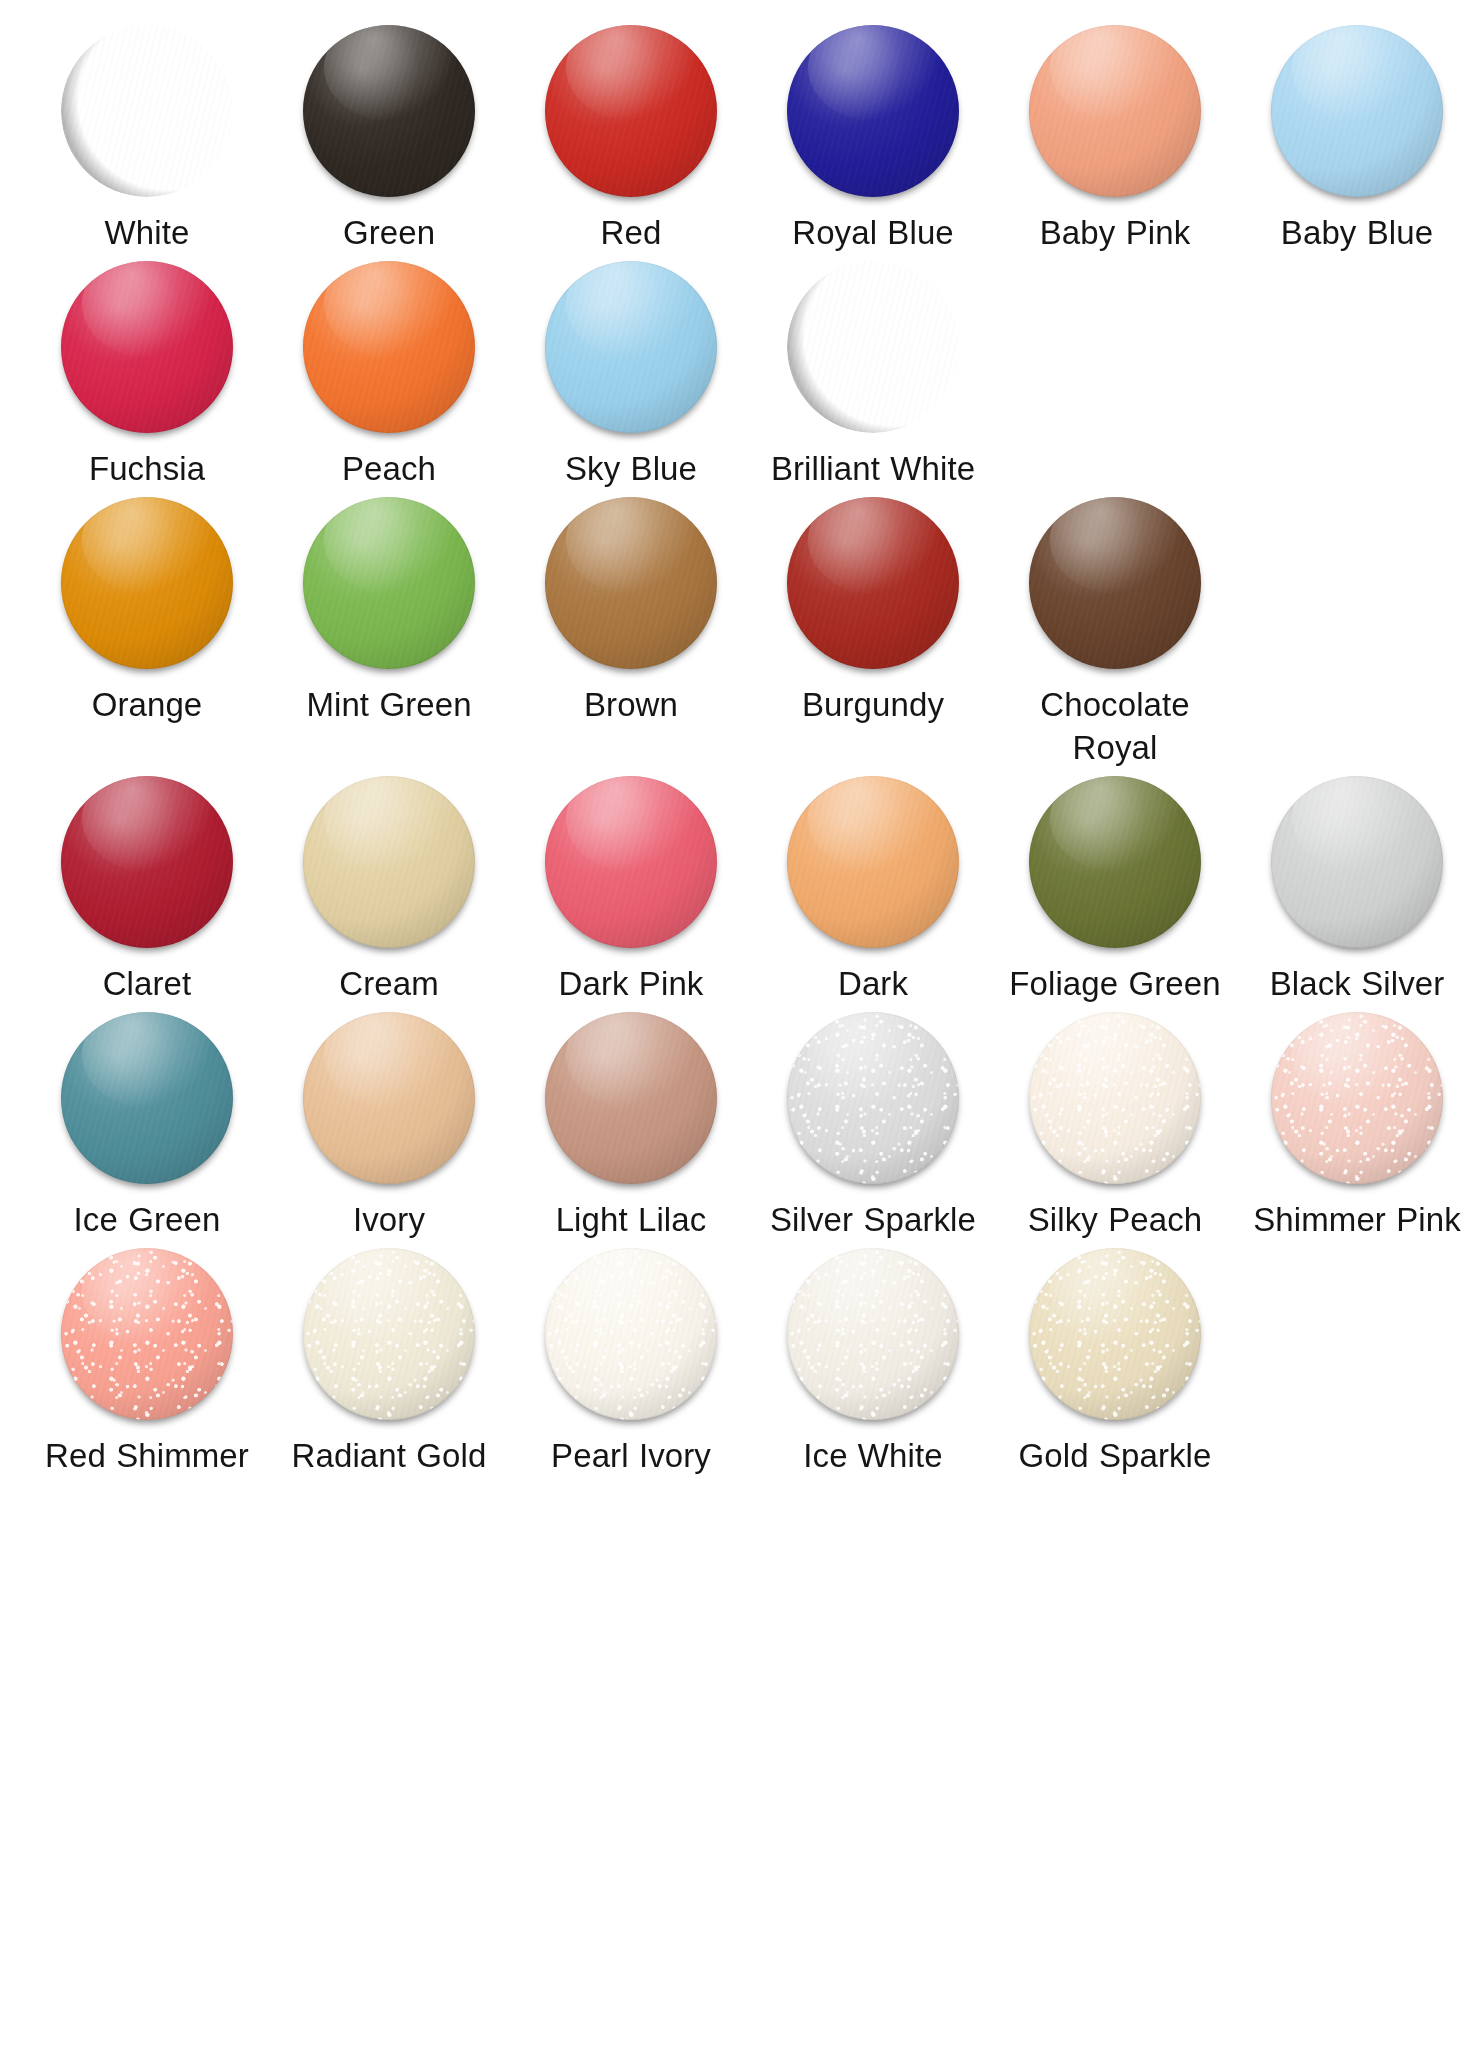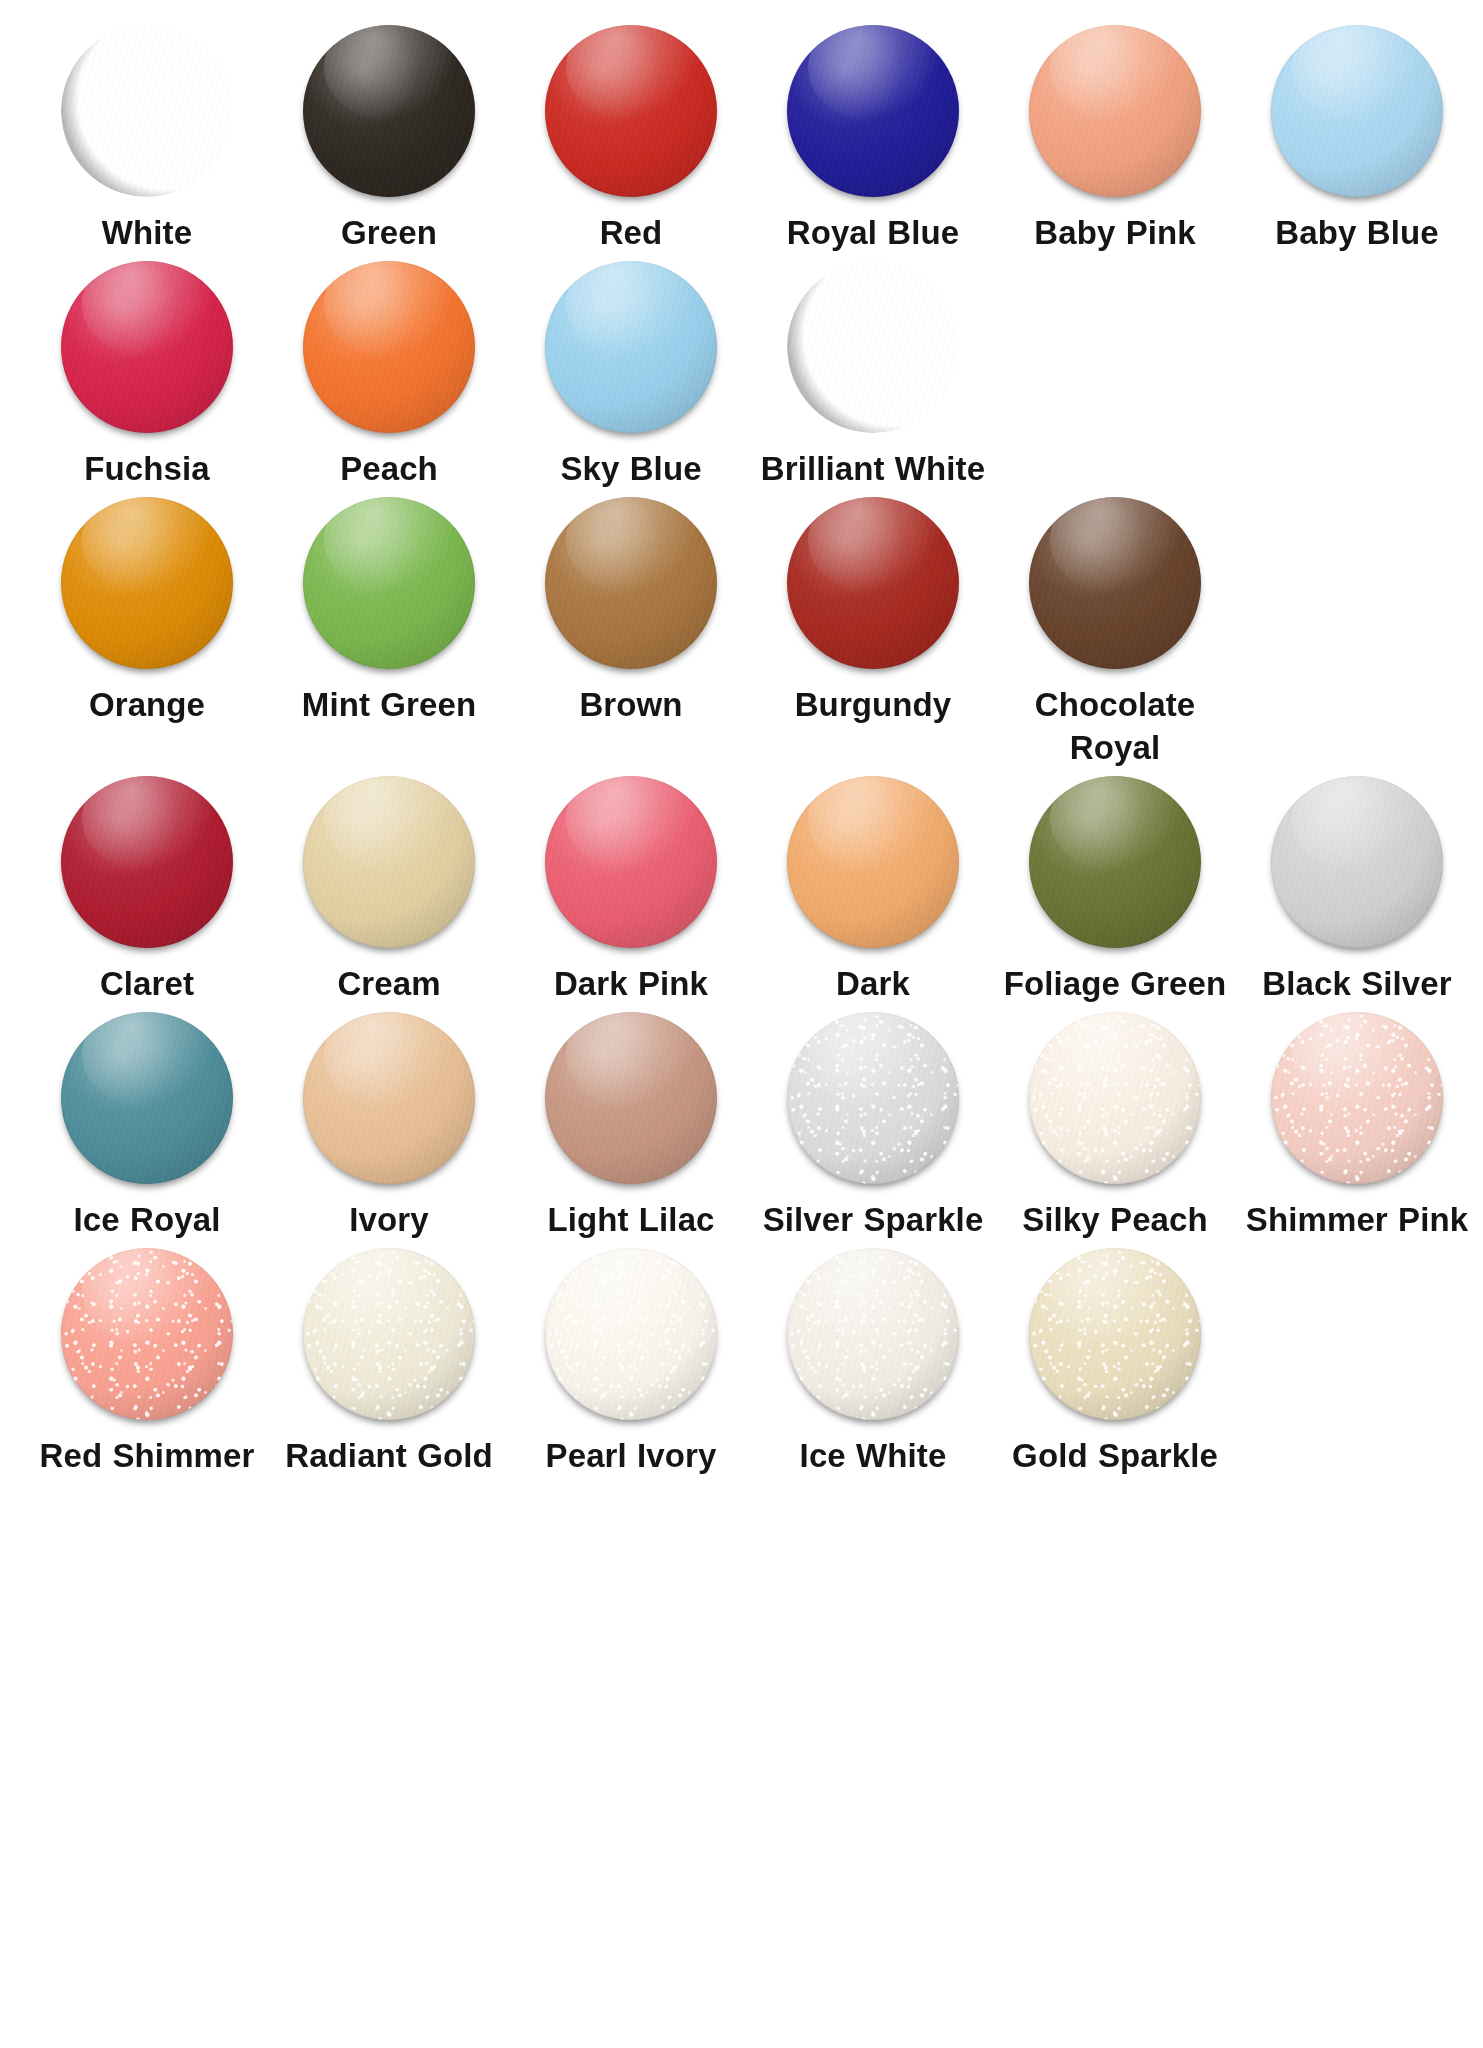--- a/index.html
+++ b/index.html
@@ -13,21 +13,20 @@
     font-family: "Liberation Sans", sans-serif;
     color: #111111;
     overflow: hidden;
   }
 
   .chart-sheet {
     width: 1483px;
     height: 2048px;
     padding: 18px 1px 0 0;
     position: relative;
-    font-weight: bold;
   }
 
   .swatch-grid {
     display: block;
   }
 
   .swatch-row {
     display: flex;
     flex-direction: row;
     align-items: flex-start;
@@ -346,21 +345,21 @@
           <div class="swatch-label">Black Silver</div>
         </div>
       </div>
       <div class="swatch-row">
         <div class="swatch-cell">
           <div class="swatch-disc-wrap">
             <div class="swatch-disc" style="background: rgb(78, 142, 155);">
               <div class="texture"></div>
             </div>
           </div>
-          <div class="swatch-label">Ice Royal</div>
+          <div class="swatch-label">Ice Green</div>
         </div>
         <div class="swatch-cell">
           <div class="swatch-disc-wrap">
             <div class="swatch-disc" style="background: rgb(233, 192, 150);">
               <div class="texture"></div>
             </div>
           </div>
           <div class="swatch-label">Ivory</div>
         </div>
         <div class="swatch-cell">

